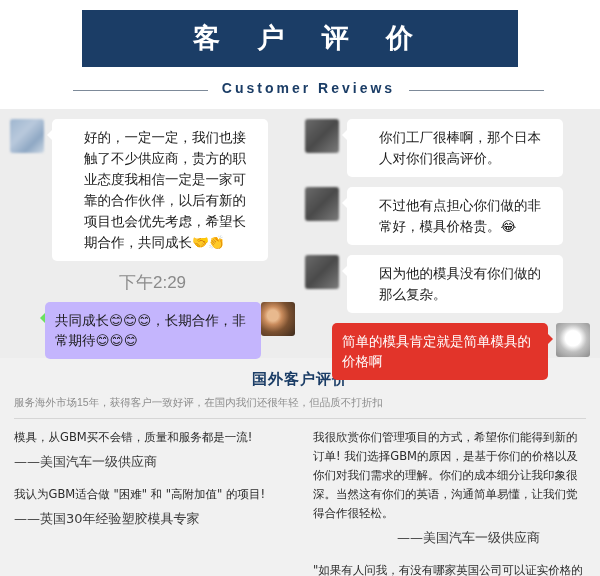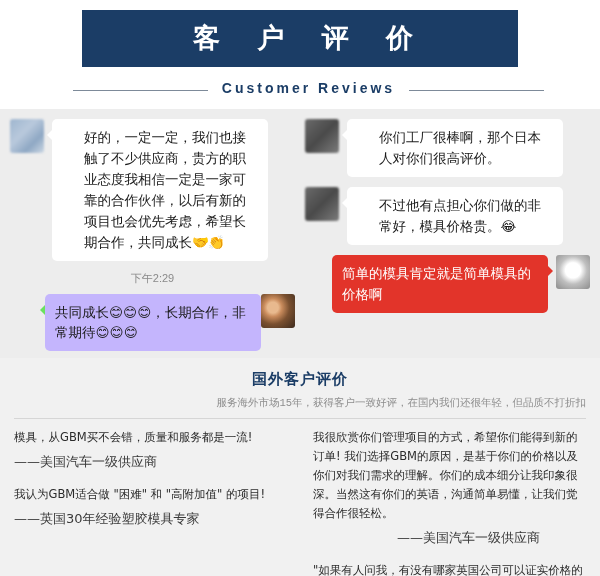--- a/index.html
+++ b/index.html
@@ -111,45 +111,45 @@
   .bubble.green:after {
     content:""; position:absolute; left:-5px; top:11px;
     border:5px solid transparent; border-right-color:#6ae25f; border-left:0;
   }
   .bubble.red:after {
     content:""; position:absolute; right:-5px; top:11px;
     border:5px solid transparent; border-left-color:#e2342a; border-right:0;
   }
   .timestamp {
     text-align: center;
-    font-size: 11px;
+    font-size: 17px;
     color: #8a8a8a;
     margin: 2px 0 8px 0;
   }
 
   
   .reviews {
     background: #f1f1f1;
     padding: 12px 14px 10px 14px;
     height: 229px;
   }
   .rev-title {
     text-align: center;
     color: #1b3d66;
     font-size: 15px;
     font-weight: bold;
     letter-spacing: 1px;
     font-family: "DejaVu Sans", sans-serif;
   }
   .rev-sub {
-    text-align: right;
+    text-align: left;
     color: #8d8d8d;
     font-size: 10.5px;
     margin: 7px 0 8px 0;
-    font-family: Liberation Mono, monospace;
+    font-family: Liberation Sans, sans-serif;
   }
   .rev-divider { border-top: 1px solid #d6d6d6; margin-bottom: 9px; }
 
   .rev-cols { display: flex; gap: 26px; }
   .rev-col { width: 50%; }
   .rev-item { margin-bottom: 14px; }
   .rev-text {
     font-size: 11.5px;
     line-height: 1.65;
     color: #2b2b2b;
@@ -190,20 +190,24 @@
 
     <div class="col">
       <div class="row left">
         <div class="avatar blur-dark"></div>
         <div class="bubble white">你们工厂很棒啊，那个日本人对你们很高评价。</div>
       </div>
       <div class="row left">
         <div class="avatar blur-dark"></div>
         <div class="bubble white">不过他有点担心你们做的非常好，模具价格贵。😂</div>
       </div>
+      <div class="row left">
+        <div class="avatar blur-dark"></div>
+        <div class="bubble white">因为他的模具没有你们做的那么复杂。</div>
+      </div>
       <div class="row right">
         <div class="bubble red">简单的模具肯定就是简单模具的价格啊</div>
         <div class="avatar cartoon"></div>
       </div>
     </div>
 
   </div>
 </div>
 
 <div class="reviews">

